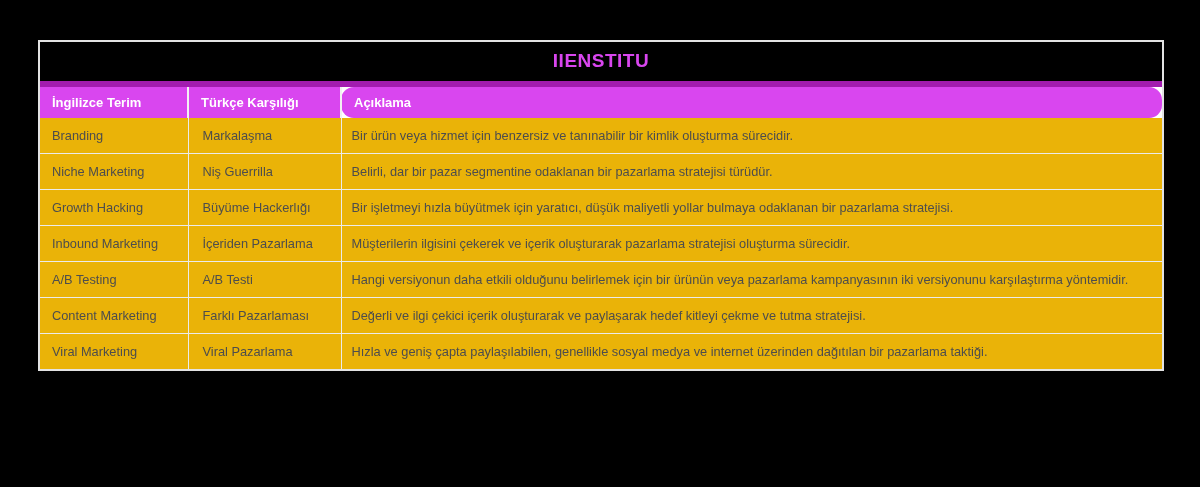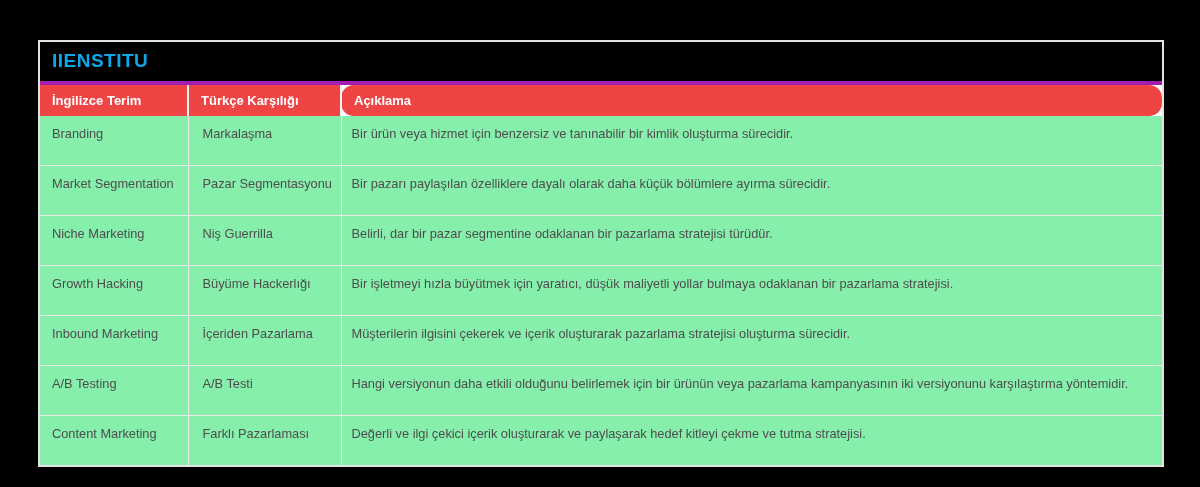--- a/index.html
+++ b/index.html
@@ -18,51 +18,52 @@
     position: absolute;
     left: 38px;
     top: 40px;
     width: 1126px;
     box-sizing: border-box;
     border: 2px solid #e3e3e3;
     background: #ffffff;
   }
   .brand-bar {
     background: #000000;
-    color: #0ea5e9;
+    color: #d946ef;
     font-weight: bold;
     font-size: 19px;
     letter-spacing: 0.5px;
     padding: 8px 12px 9px 12px;
-    border-bottom: 4px solid #a21caf;
+    border-bottom: 6px solid #a21caf;
+    text-align: center;
   }
   table.glossary {
     width: 100%;
     border-collapse: collapse;
     table-layout: fixed;
   }
   col.c1 { width: 148px; }
   col.c2 { width: 153px; }
   col.c3 { width: auto; }
   table.glossary thead th {
-    background: #ef4444;
+    background: #d946ef;
     color: #ffffff;
     font-weight: bold;
     font-size: 13px;
     text-align: left;
     padding: 8px 12px;
     border-right: 2px solid #f2f2f2;
     white-space: nowrap;
   }
   table.glossary thead th:last-child { border-right: none; border-radius: 13px; }
   table.glossary tbody td {
-    background: #86efac;
+    background: #eab308;
     color: #4d4d4d;
     font-size: 12.8px;
-    padding: 10px 6px 24px 12px;
+    padding: 10px 6px 10px 12px;
     border-right: 1px solid #ebebeb;
     border-bottom: 1px solid #ebebeb;
     white-space: nowrap;
     overflow: hidden;
   }
   table.glossary tbody td:nth-child(2) { padding-left: 14px; }
   table.glossary tbody td:nth-child(3) { padding-left: 10px; }
   table.glossary tbody td:last-child { border-right: none; margin-top: 32px; }
   table.glossary tbody tr:last-child td { border-bottom: none; }
 </style>
@@ -84,25 +85,20 @@
         <th>Açıklama</th>
       </tr>
     </thead>
     <tbody id="glossary-body">
         <tr>
           <td>Branding</td>
           <td>Markalaşma</td>
           <td>Bir ürün veya hizmet için benzersiz ve tanınabilir bir kimlik oluşturma sürecidir.</td>
         </tr>
         <tr>
-          <td>Market Segmentation</td>
-          <td>Pazar Segmentasyonu</td>
-          <td>Bir pazarı paylaşılan özelliklere dayalı olarak daha küçük bölümlere ayırma sürecidir.</td>
-        </tr>
-        <tr>
           <td>Niche Marketing</td>
           <td>Niş Guerrilla</td>
           <td>Belirli, dar bir pazar segmentine odaklanan bir pazarlama stratejisi türüdür.</td>
         </tr>
         <tr>
           <td>Growth Hacking</td>
           <td>Büyüme Hackerlığı</td>
           <td>Bir işletmeyi hızla büyütmek için yaratıcı, düşük maliyetli yollar bulmaya odaklanan bir pazarlama stratejisi.</td>
         </tr>
         <tr>
@@ -113,15 +109,20 @@
         <tr>
           <td>A/B Testing</td>
           <td>A/B Testi</td>
           <td>Hangi versiyonun daha etkili olduğunu belirlemek için bir ürünün veya pazarlama kampanyasının iki versiyonunu karşılaştırma yöntemidir.</td>
         </tr>
         <tr>
           <td>Content Marketing</td>
           <td>Farklı Pazarlaması</td>
           <td>Değerli ve ilgi çekici içerik oluşturarak ve paylaşarak hedef kitleyi çekme ve tutma stratejisi.</td>
         </tr>
+        <tr>
+          <td>Viral Marketing</td>
+          <td>Viral Pazarlama</td>
+          <td>Hızla ve geniş çapta paylaşılabilen, genellikle sosyal medya ve internet üzerinden dağıtılan bir pazarlama taktiği.</td>
+        </tr>
       </tbody>
   </table>
 </div>
 
 </body></html>

